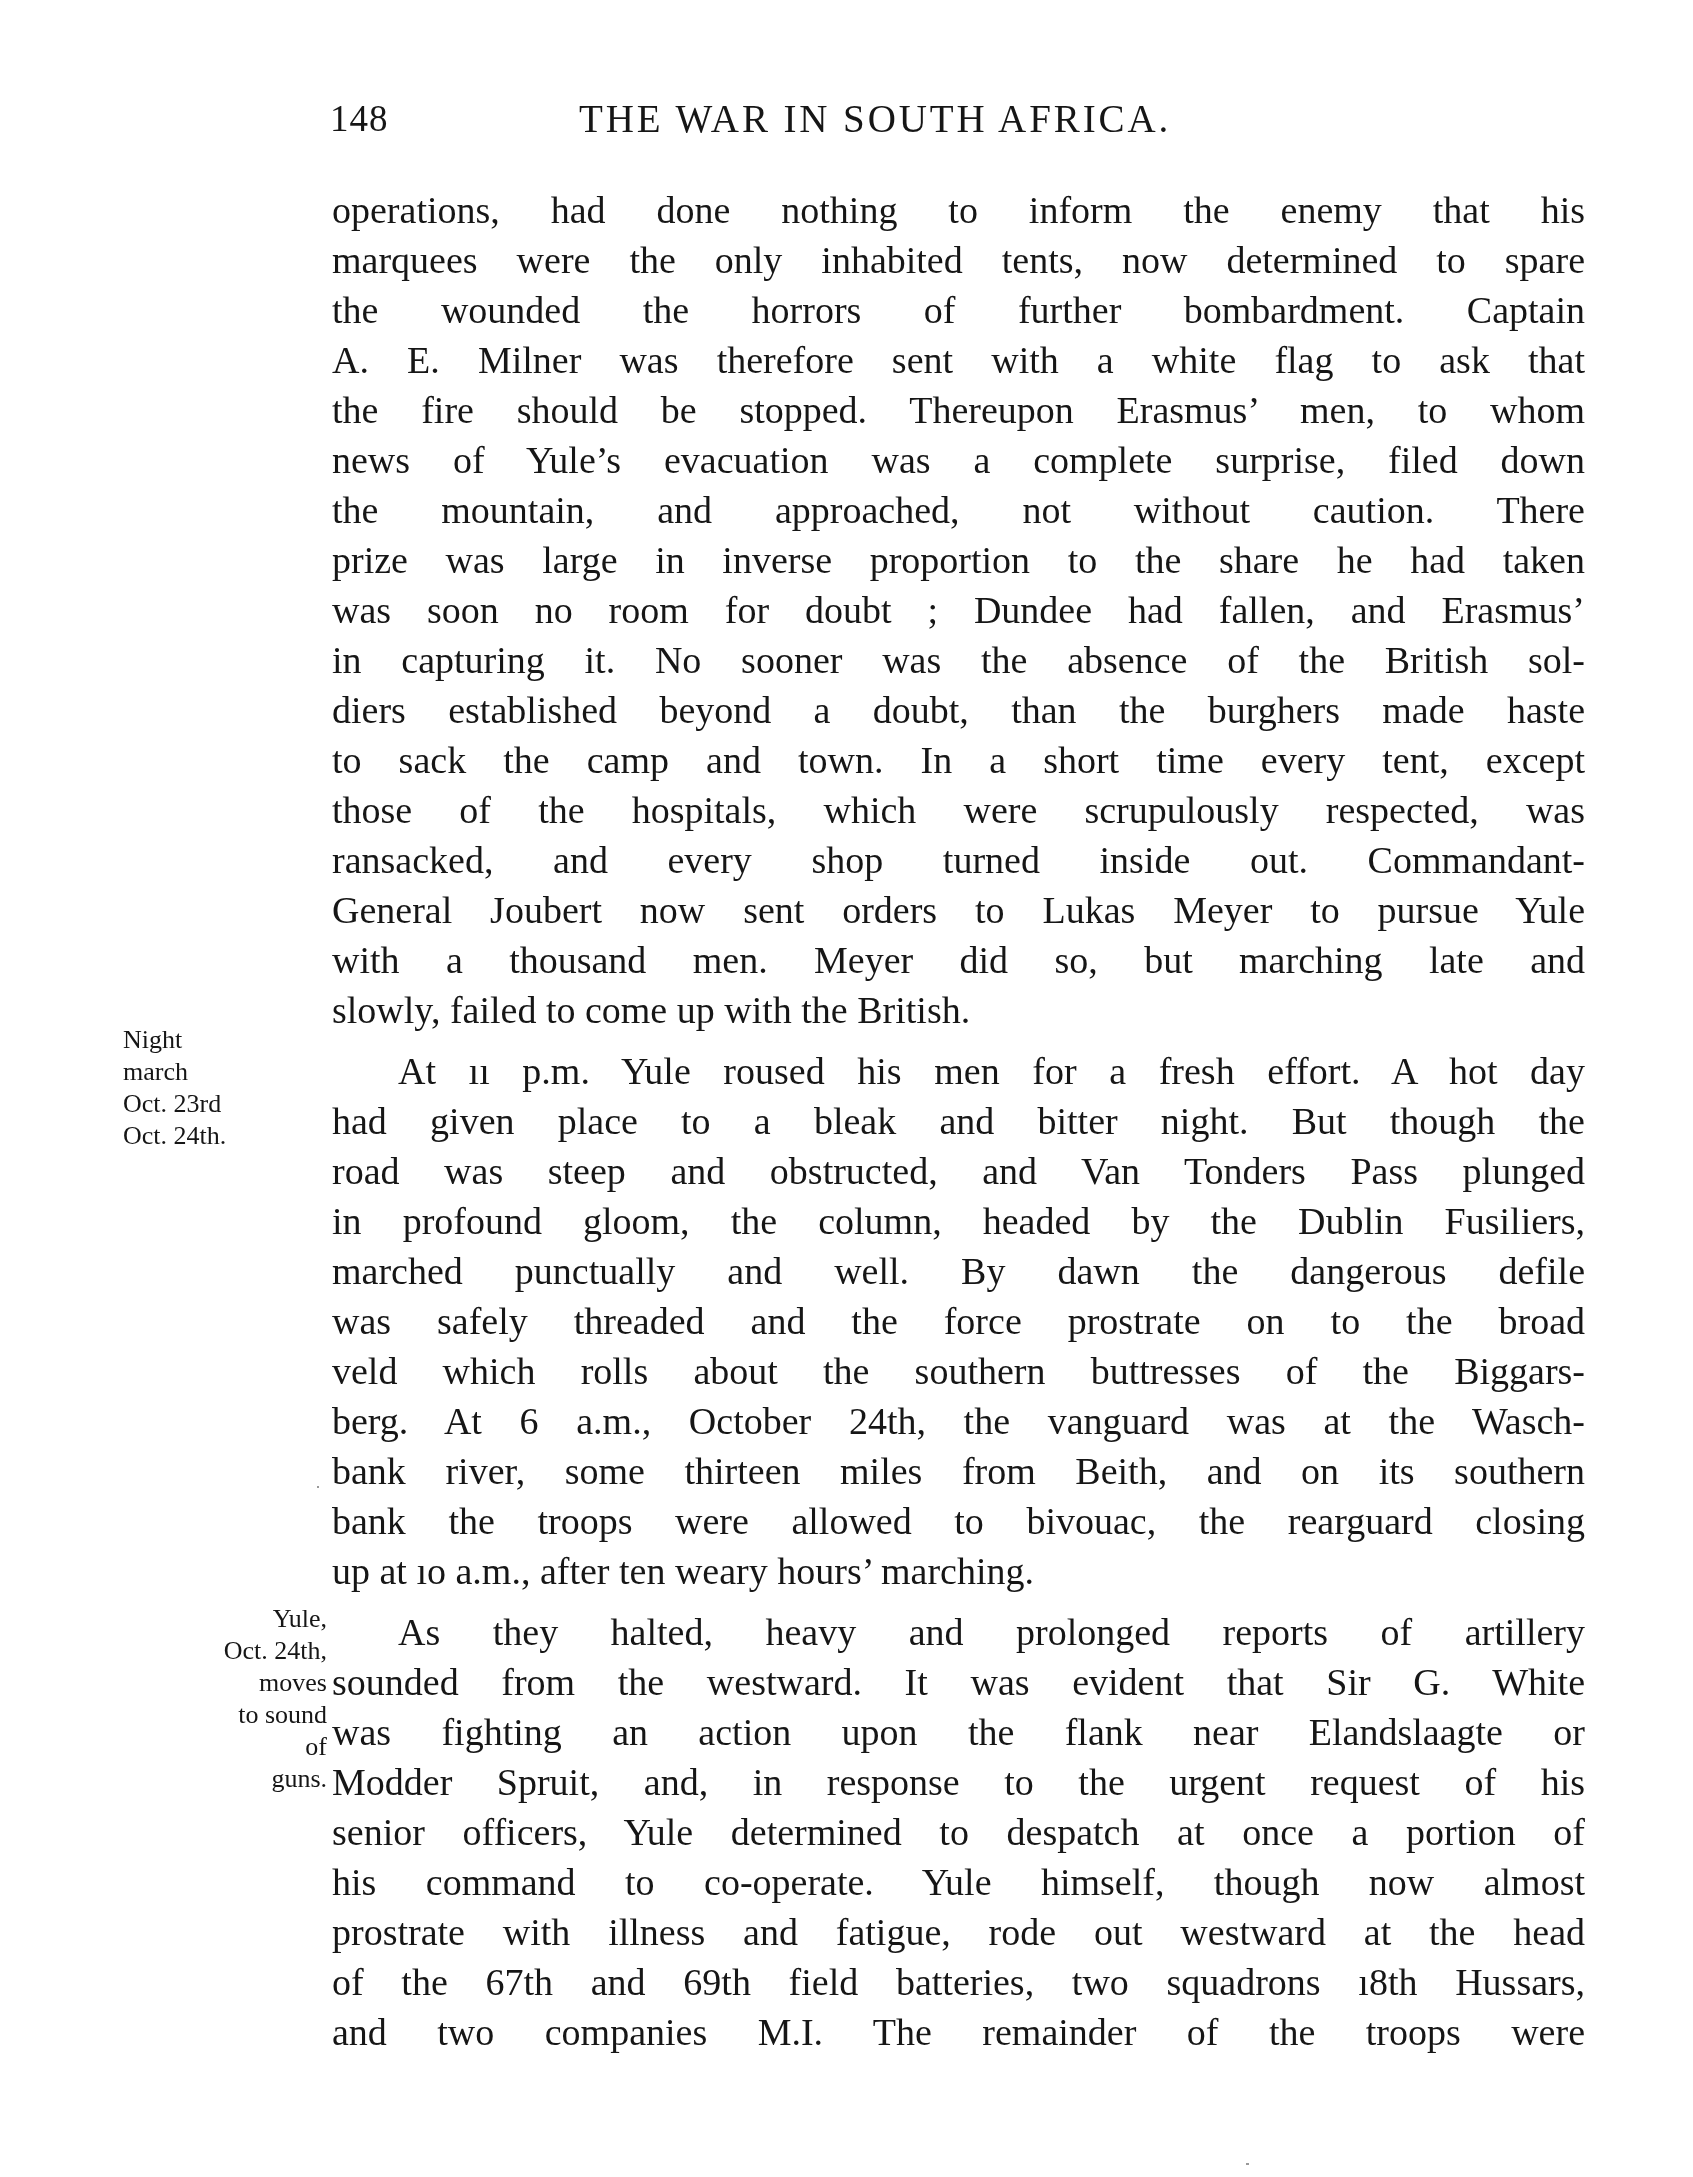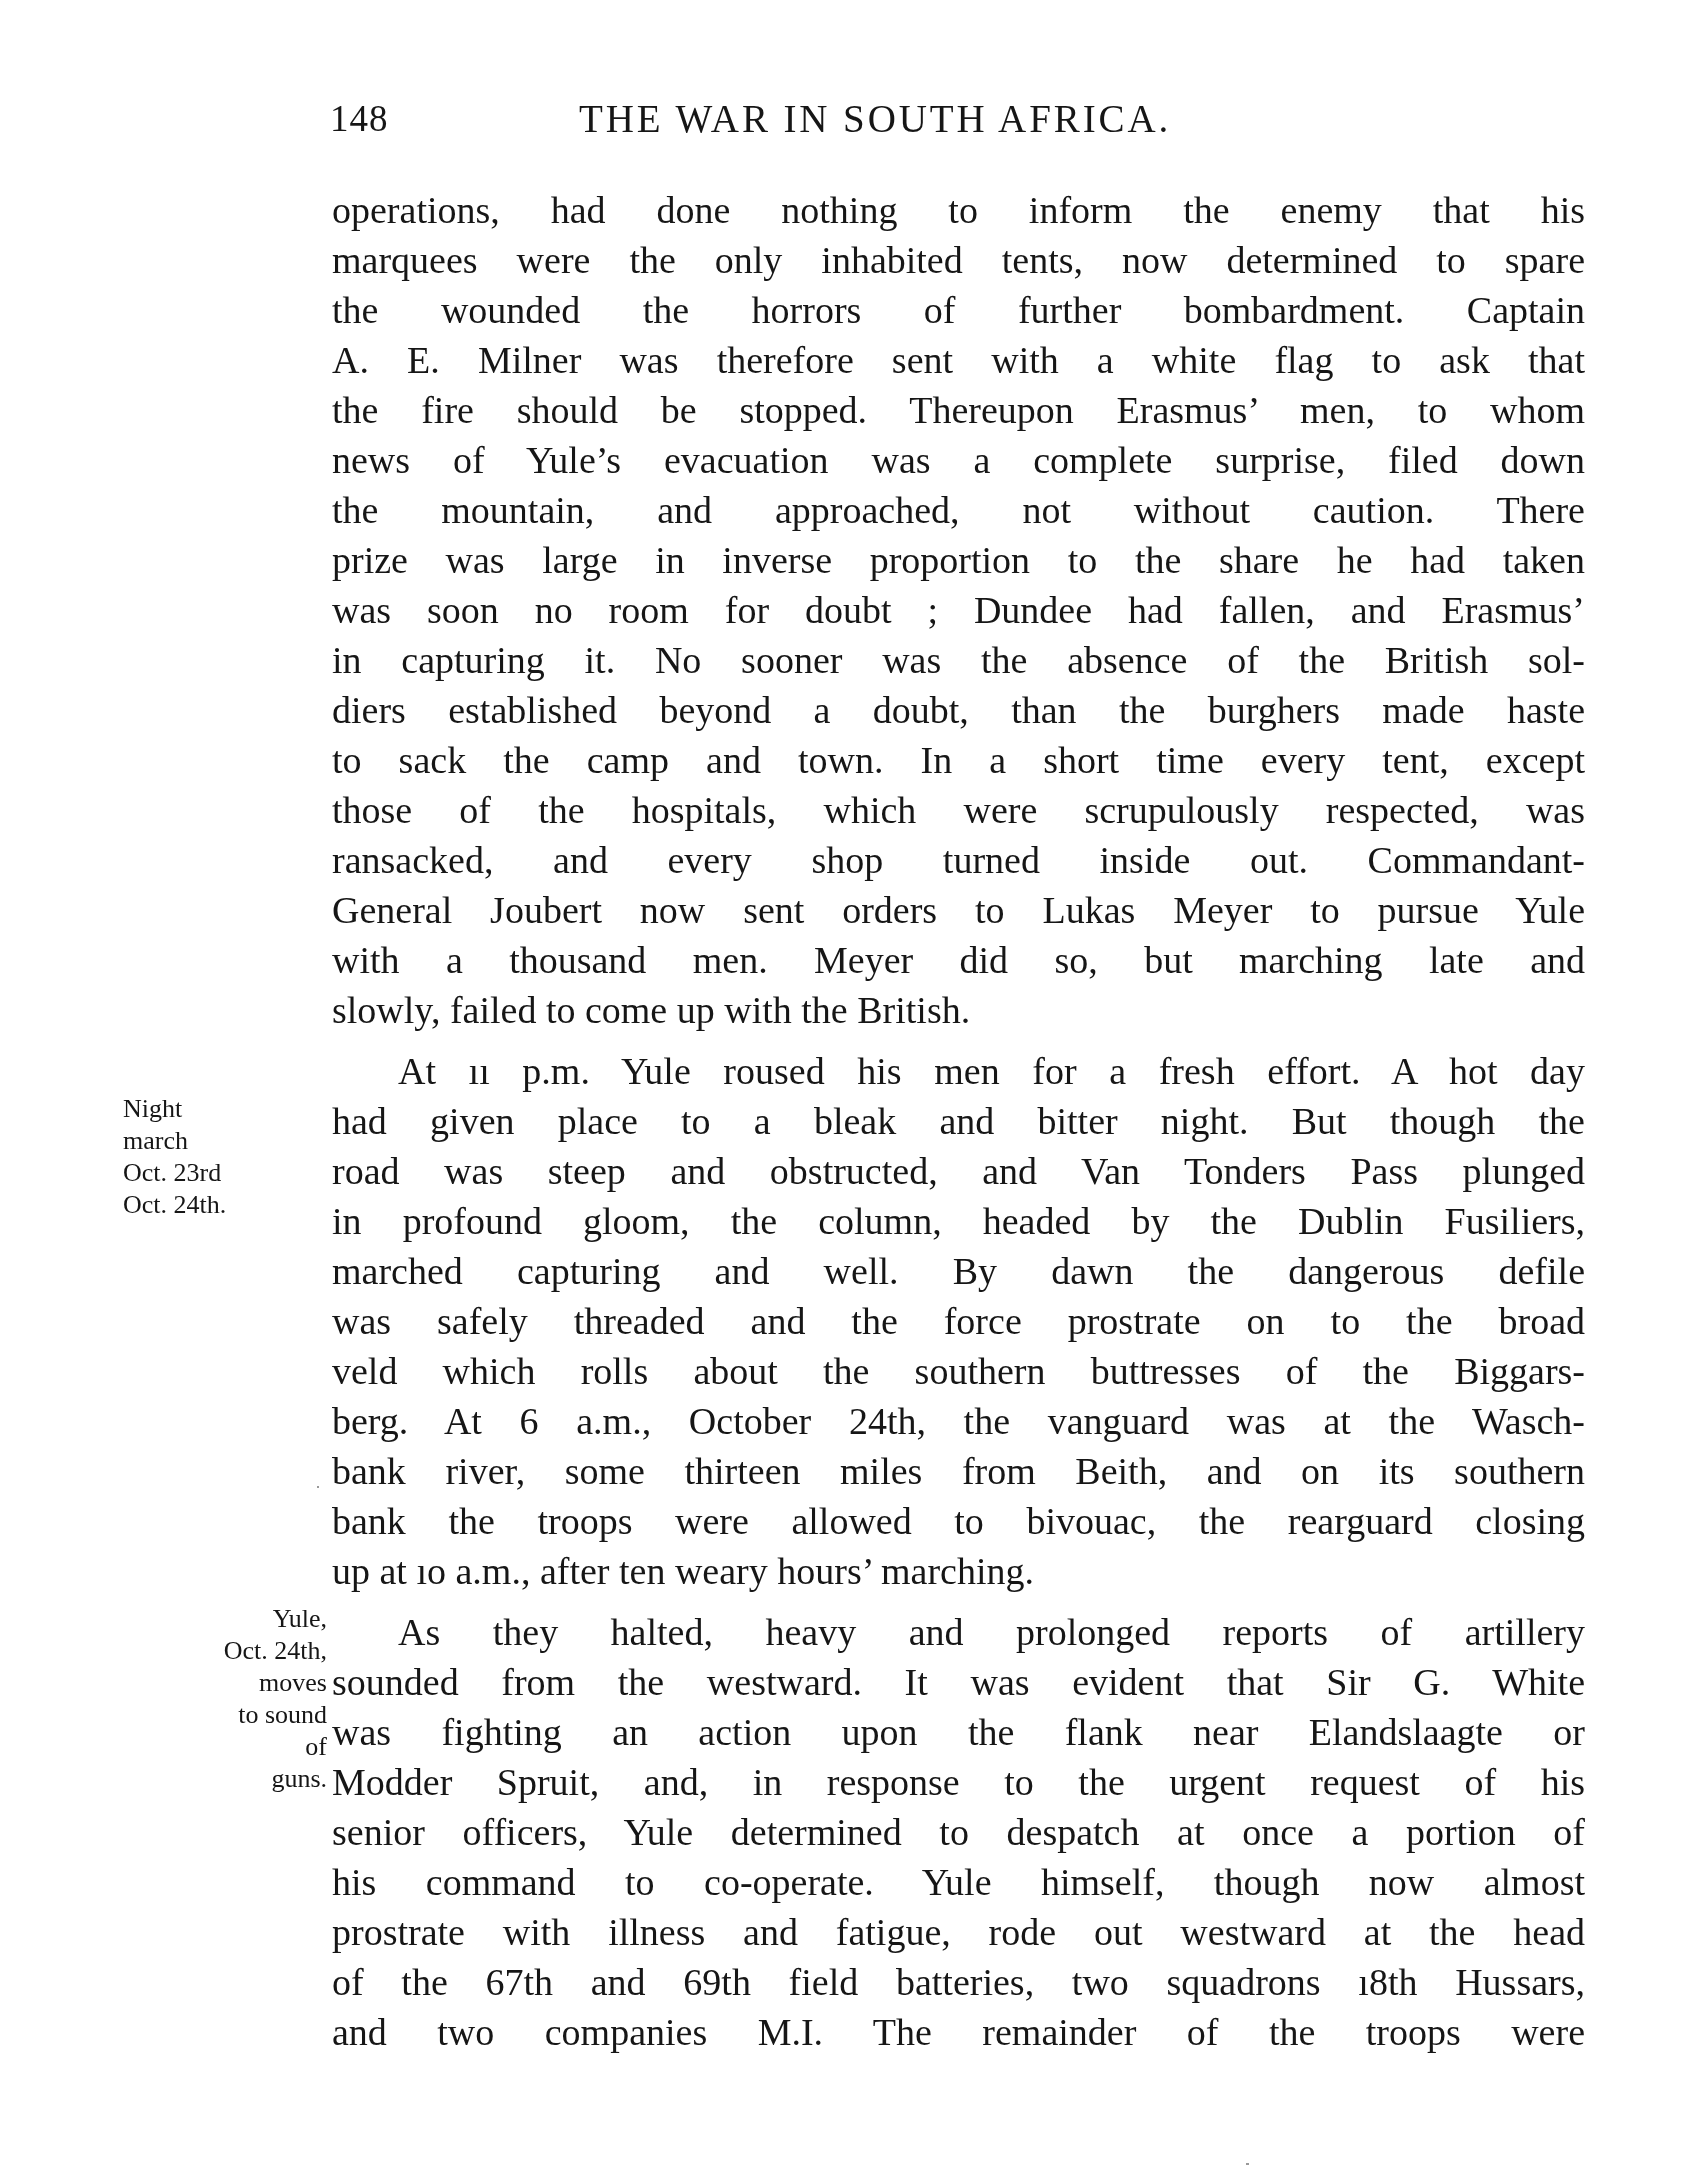--- a/index.html
+++ b/index.html
@@ -66,21 +66,21 @@
     .margin-note {
       position: absolute;
       font-size: 26px;
       line-height: 32px;
       width: 195px;
     }
     .margin-note span {
       display: block;
       white-space: nowrap;
     }
-    .note-1 { left: 123px; top: 1093px; }
+    .note-1 { left: 123px; top: 1024px; }
     .note-2 { left: 132px; top: 1603px; text-align: right; }
     .scan-speck {
       position: absolute;
       width: 2.9px;
       height: 2px;
       background: #999;
     }
   </style>
 </head>
 <body>
@@ -124,21 +124,21 @@
       <span class="line">ransacked, and every shop turned inside out. Commandant-</span>
       <span class="line">General Joubert now sent orders to Lukas Meyer to pursue Yule</span>
       <span class="line">with a thousand men.  Meyer did so, but marching late and</span>
       <span class="line last">slowly, failed to come up with the British.</span>
     </div>
     <div class="para">
       <span class="line indent">At ıı p.m. Yule roused his men for a fresh effort.  A hot day</span>
       <span class="line">had given place to a bleak and bitter night.  But though the</span>
       <span class="line">road was steep and obstructed, and Van Tonders Pass plunged</span>
       <span class="line">in profound gloom, the column, headed by the Dublin Fusiliers,</span>
-      <span class="line">marched capturing and well.  By dawn the dangerous defile</span>
+      <span class="line">marched punctually and well.  By dawn the dangerous defile</span>
       <span class="line">was safely threaded and the force prostrate on to the broad</span>
       <span class="line">veld which rolls about the southern buttresses of the Biggars-</span>
       <span class="line">berg.  At 6 a.m., October 24th, the vanguard was at the Wasch-</span>
       <span class="line">bank river, some thirteen miles from Beith, and on its southern</span>
       <span class="line">bank the troops were allowed to bivouac, the rearguard closing</span>
       <span class="line last">up at ıo a.m., after ten weary hours’ marching.</span>
     </div>
     <div class="para">
       <span class="line indent">As they halted, heavy and prolonged reports of artillery</span>
       <span class="line">sounded from the westward.  It was evident that Sir G. White</span>

